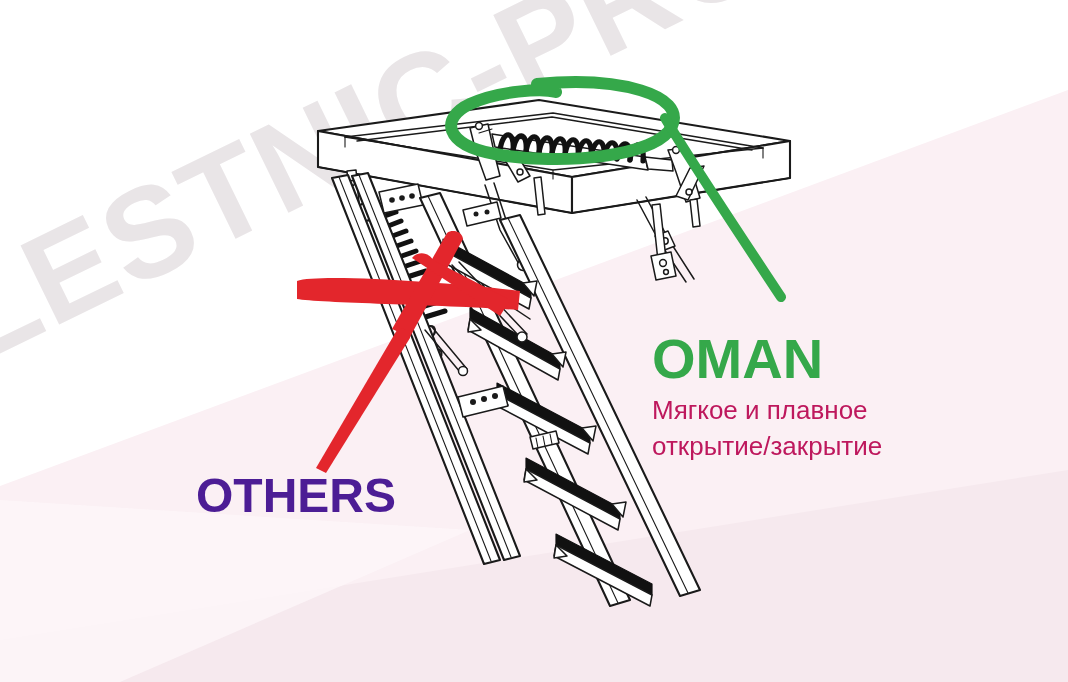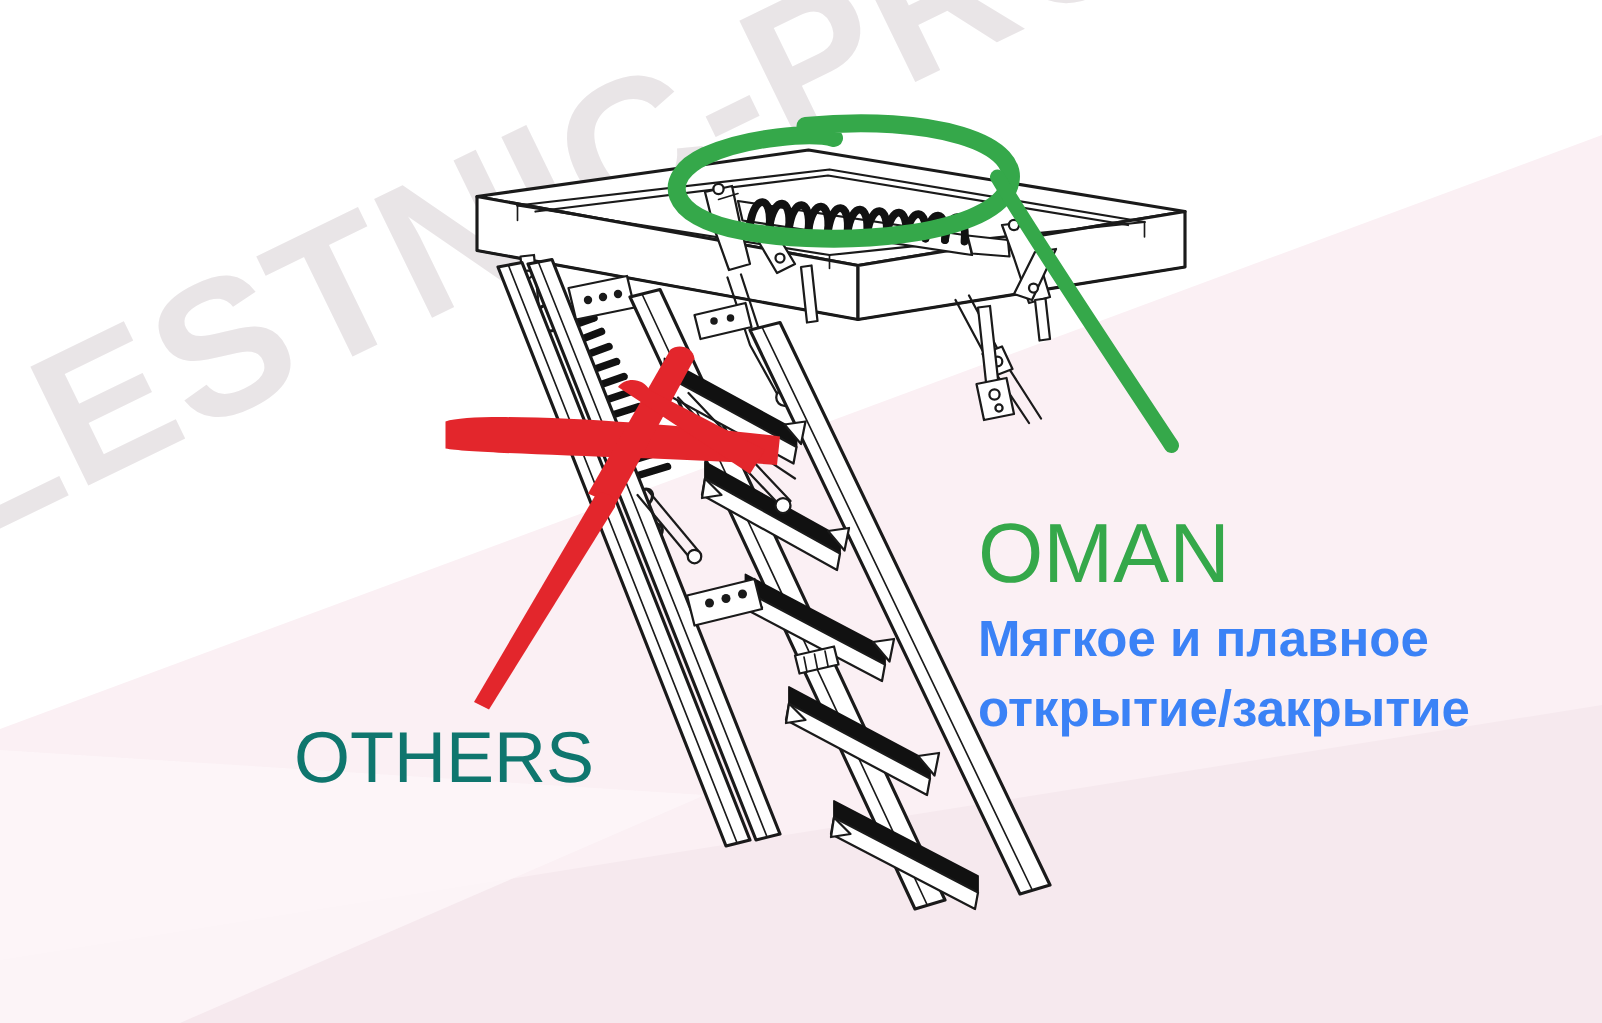--- a/index.html
+++ b/index.html
@@ -35,38 +35,38 @@
     font-family:"Liberation Sans","DejaVu Sans",sans-serif;
   }
 
   
   #illustration{position:absolute;left:0;top:0;width:1068px;height:682px;}
 
   
   .callout{position:absolute;}
 
   .callout .headline{
-    font-weight:normal;
+    font-weight:bold;
     line-height:1;
-    margin:10px 0 6px 0;
+    margin:0 0 6px 0;
     letter-spacing:0px;
   }
   .callout .sub{
-    font-size:34px;
-    color:#3b82f6;
+    font-size:26px;
+    color:#be185d;
     line-height:1.38;
-    font-weight:700;
+    font-weight:400;
     white-space:pre-line;
   }
 
   #oman-callout{left:652px;top:331px;}
   #oman-callout .headline{font-size:56px;color:#35a84a;}
 
   #others-callout{left:196px;top:472px;}
-  #others-callout .headline{font-size:48px;color:#0f766e;}
+  #others-callout .headline{font-size:48px;color:#4c1d95;}
 </style>
 </head>
 <body>
 
 <div id="stage">
 
   <svg class="bg-layer" viewBox="0 0 1068 682" width="1068" height="682" preserveAspectRatio="none">
     <rect x="0" y="0" width="1068" height="682" fill="#ffffff"></rect>
 
     <polygon points="0,486 1068,90 1068,682 0,682" fill="#fbf0f4"></polygon>

